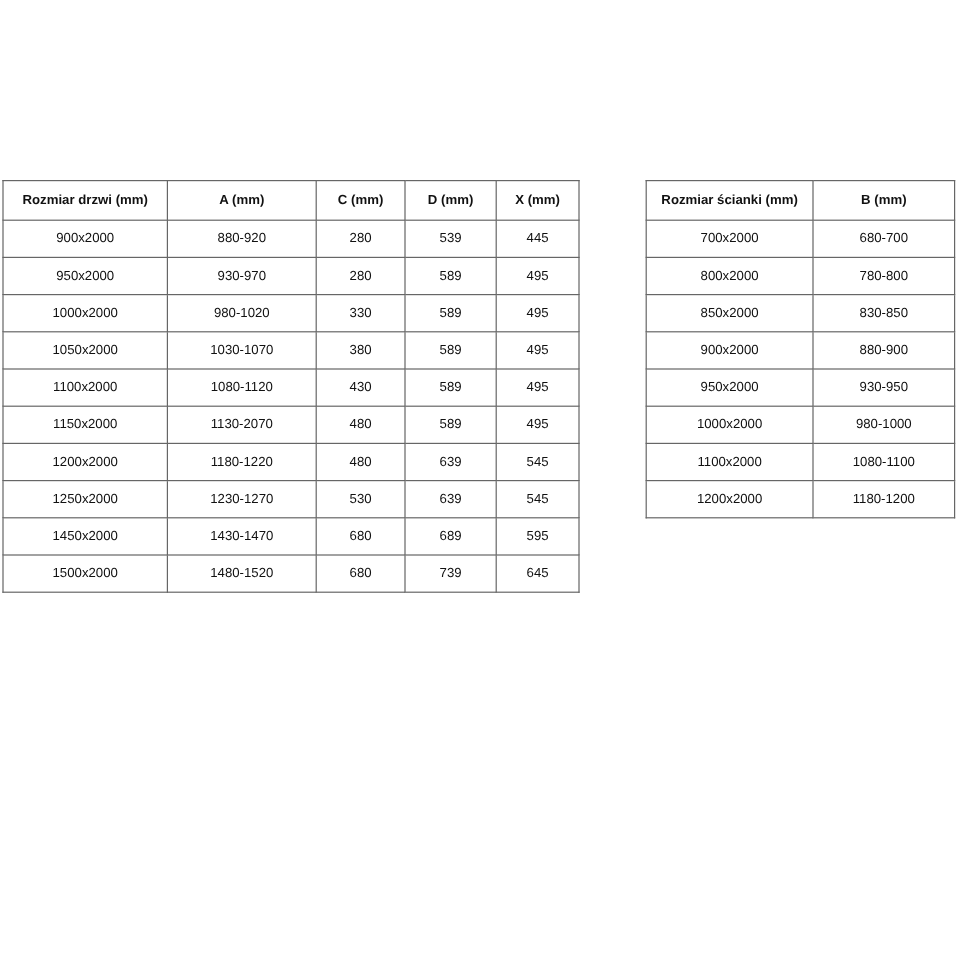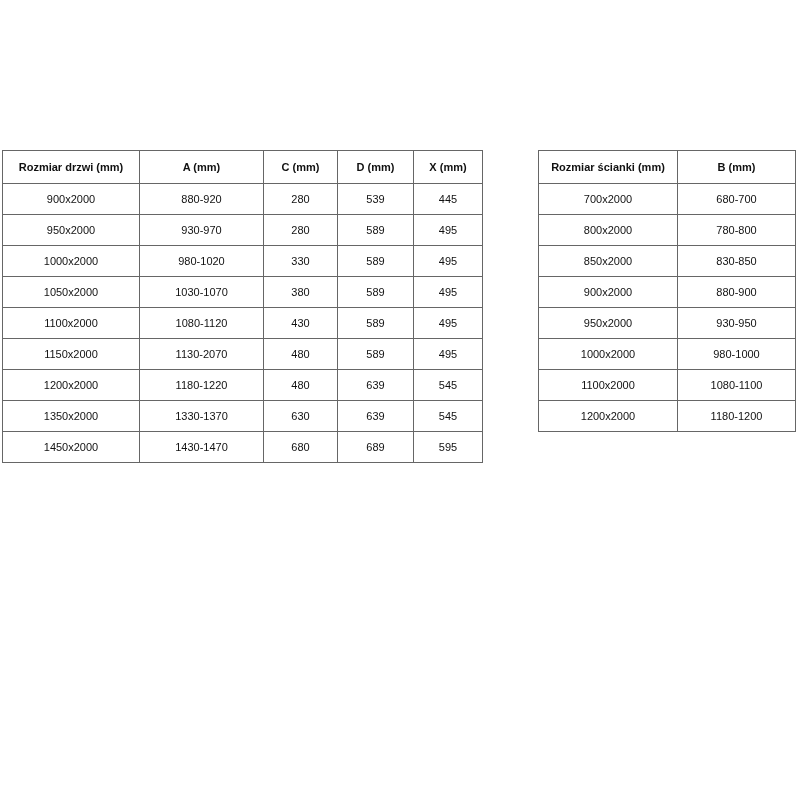--- a/index.html
+++ b/index.html
@@ -111,32 +111,39 @@
           <td>495</td>
         </tr>
         <tr>
           <td>1200x2000</td>
           <td>1180-1220</td>
           <td>480</td>
           <td>639</td>
           <td>545</td>
         </tr>
         <tr>
-          <td>1350x2000</td>
-          <td>1330-1370</td>
-          <td>630</td>
+          <td>1250x2000</td>
+          <td>1230-1270</td>
+          <td>530</td>
           <td>639</td>
           <td>545</td>
         </tr>
         <tr>
           <td>1450x2000</td>
           <td>1430-1470</td>
           <td>680</td>
           <td>689</td>
           <td>595</td>
+        </tr>
+        <tr>
+          <td>1500x2000</td>
+          <td>1480-1520</td>
+          <td>680</td>
+          <td>739</td>
+          <td>645</td>
         </tr>
       </tbody>
     </table>
 
   <table class="tbl tbl-walls">
     <colgroup>
       <col style="width:139px">
       <col style="width:118px">
     </colgroup>
   <thead>

